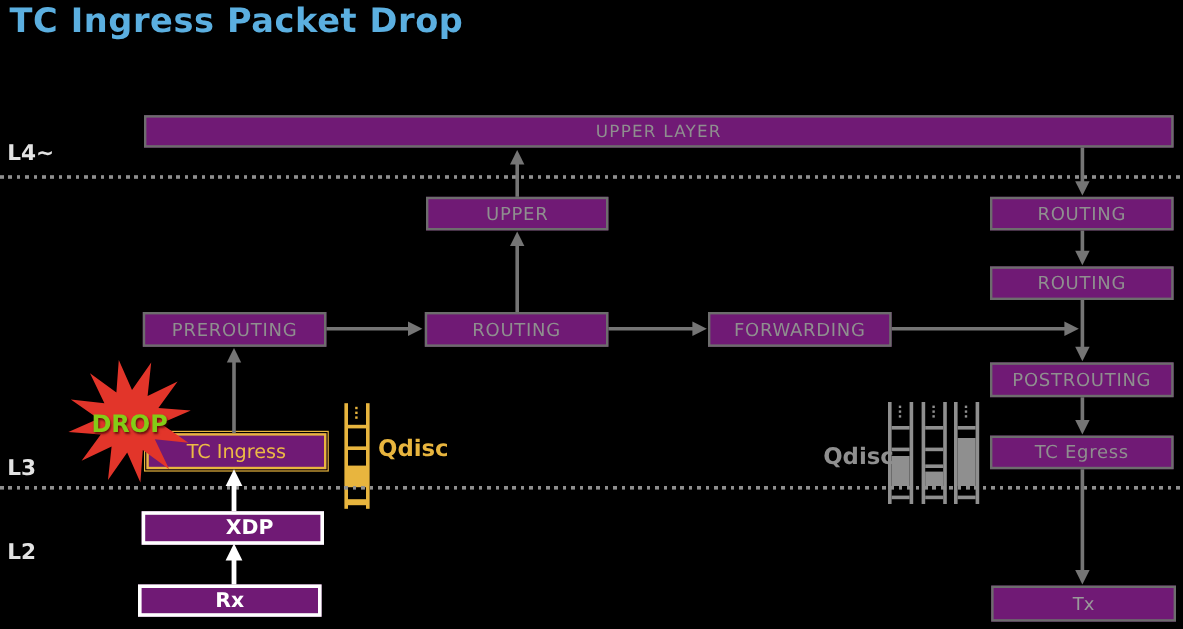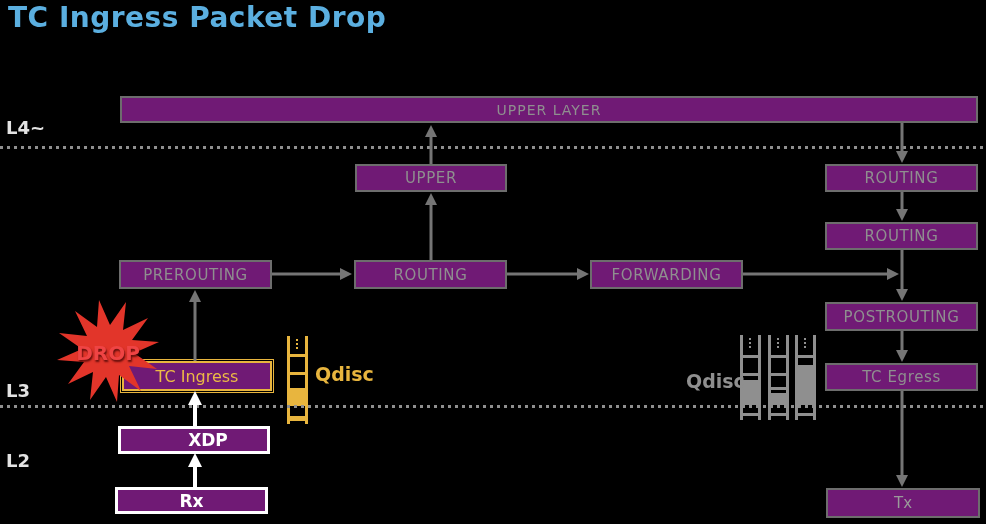--- a/index.html
+++ b/index.html
@@ -14,21 +14,21 @@
   .goldbox{border:2px solid #E8B53E;outline:1px solid #E8B53E;outline-offset:1px;
            color:#ECBA45;font-size:16px;}
   .txbox{border:2px solid #6d6d6d;color:#9a9a9a;font-size:15px;}
   .layer-label{position:absolute;left:6px;color:#e3e3e3;font-weight:bold;font-size:18px;z-index:3;}
   .dotline{position:absolute;left:0;width:986px;height:3px;z-index:2;
            background:repeating-linear-gradient(90deg,#8f8f8f 0 3px,transparent 3px 7px);}
   .qdisc-label{position:absolute;font-weight:bold;font-size:19px;z-index:3;}
   .qdisc-gold{color:#E8B53E;}
   .qdisc-gray{color:#8f8f8f;}
   .drop-label{position:absolute;left:66px;top:341px;width:84px;text-align:center;
-              color:#ef4444;font-weight:bold;font-size:20px;z-index:6;
+              color:#84cc16;font-weight:bold;font-size:20px;z-index:6;
               text-shadow:1px 2px 2px rgba(60,0,0,.75);}
   .ladder{position:absolute;width:21px;--c:#8f8f8f;z-index:1;}
   .ladder.gold{--c:#E8B53E;}
   .ladder .rail{position:absolute;top:0;bottom:0;width:3px;background:var(--c);}
   .ladder .rail.r{right:0;}
   .ladder .rung{position:absolute;left:3px;right:3px;height:3px;background:var(--c);}
   .ladder .fill{position:absolute;left:3px;right:3px;background:var(--c);}
   .ladder .dot{position:absolute;left:9px;width:2px;height:2px;background:var(--c);}
   svg.overlay{position:absolute;left:0;top:0;z-index:5;pointer-events:none;}
   .ga{stroke:#757575;stroke-width:3;}

